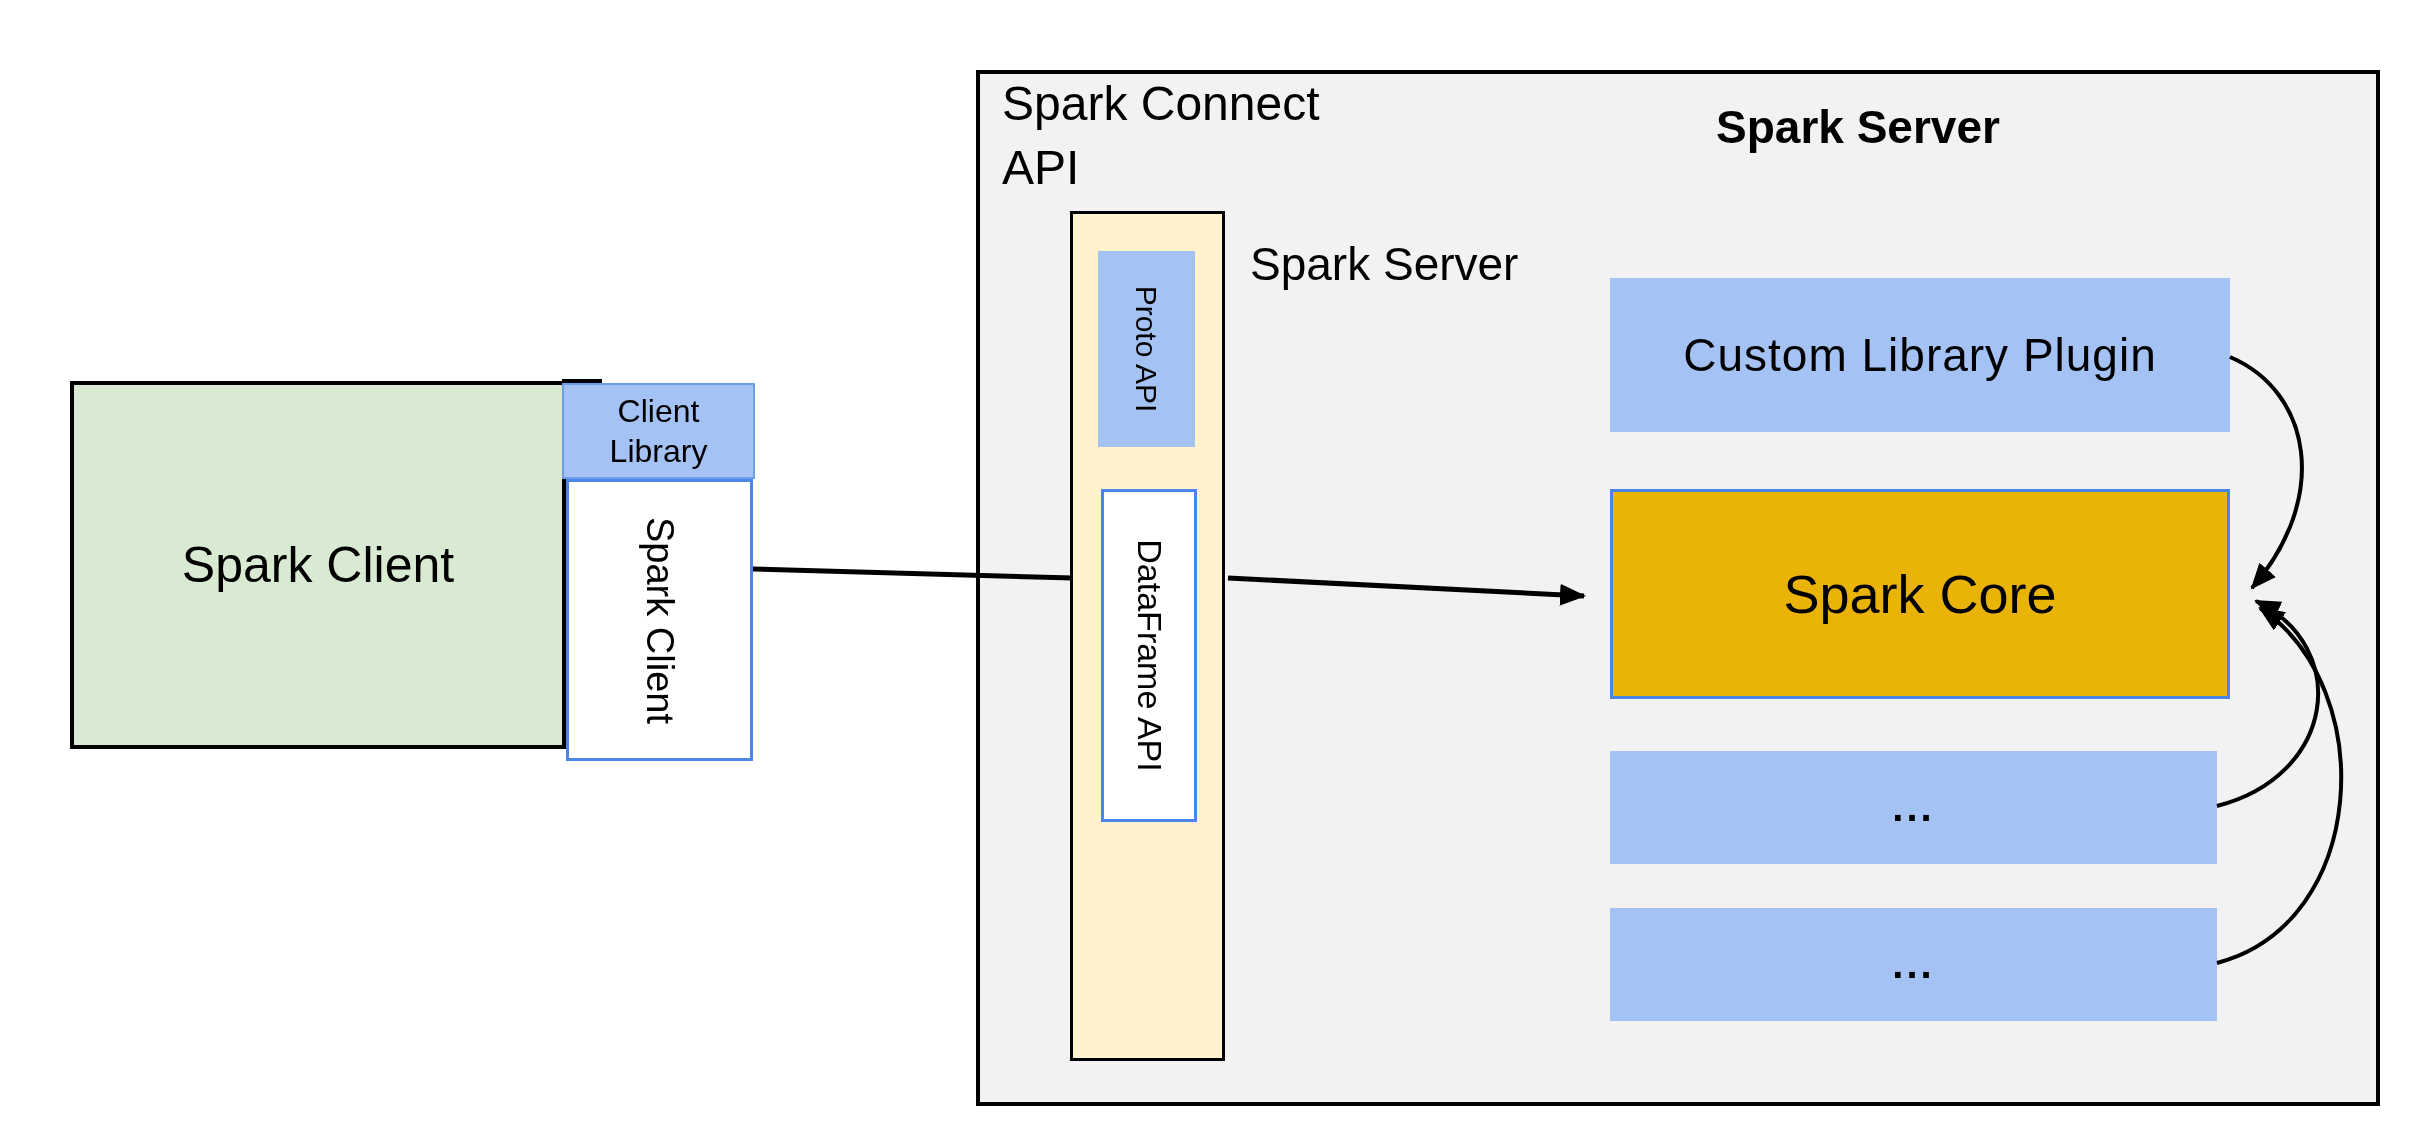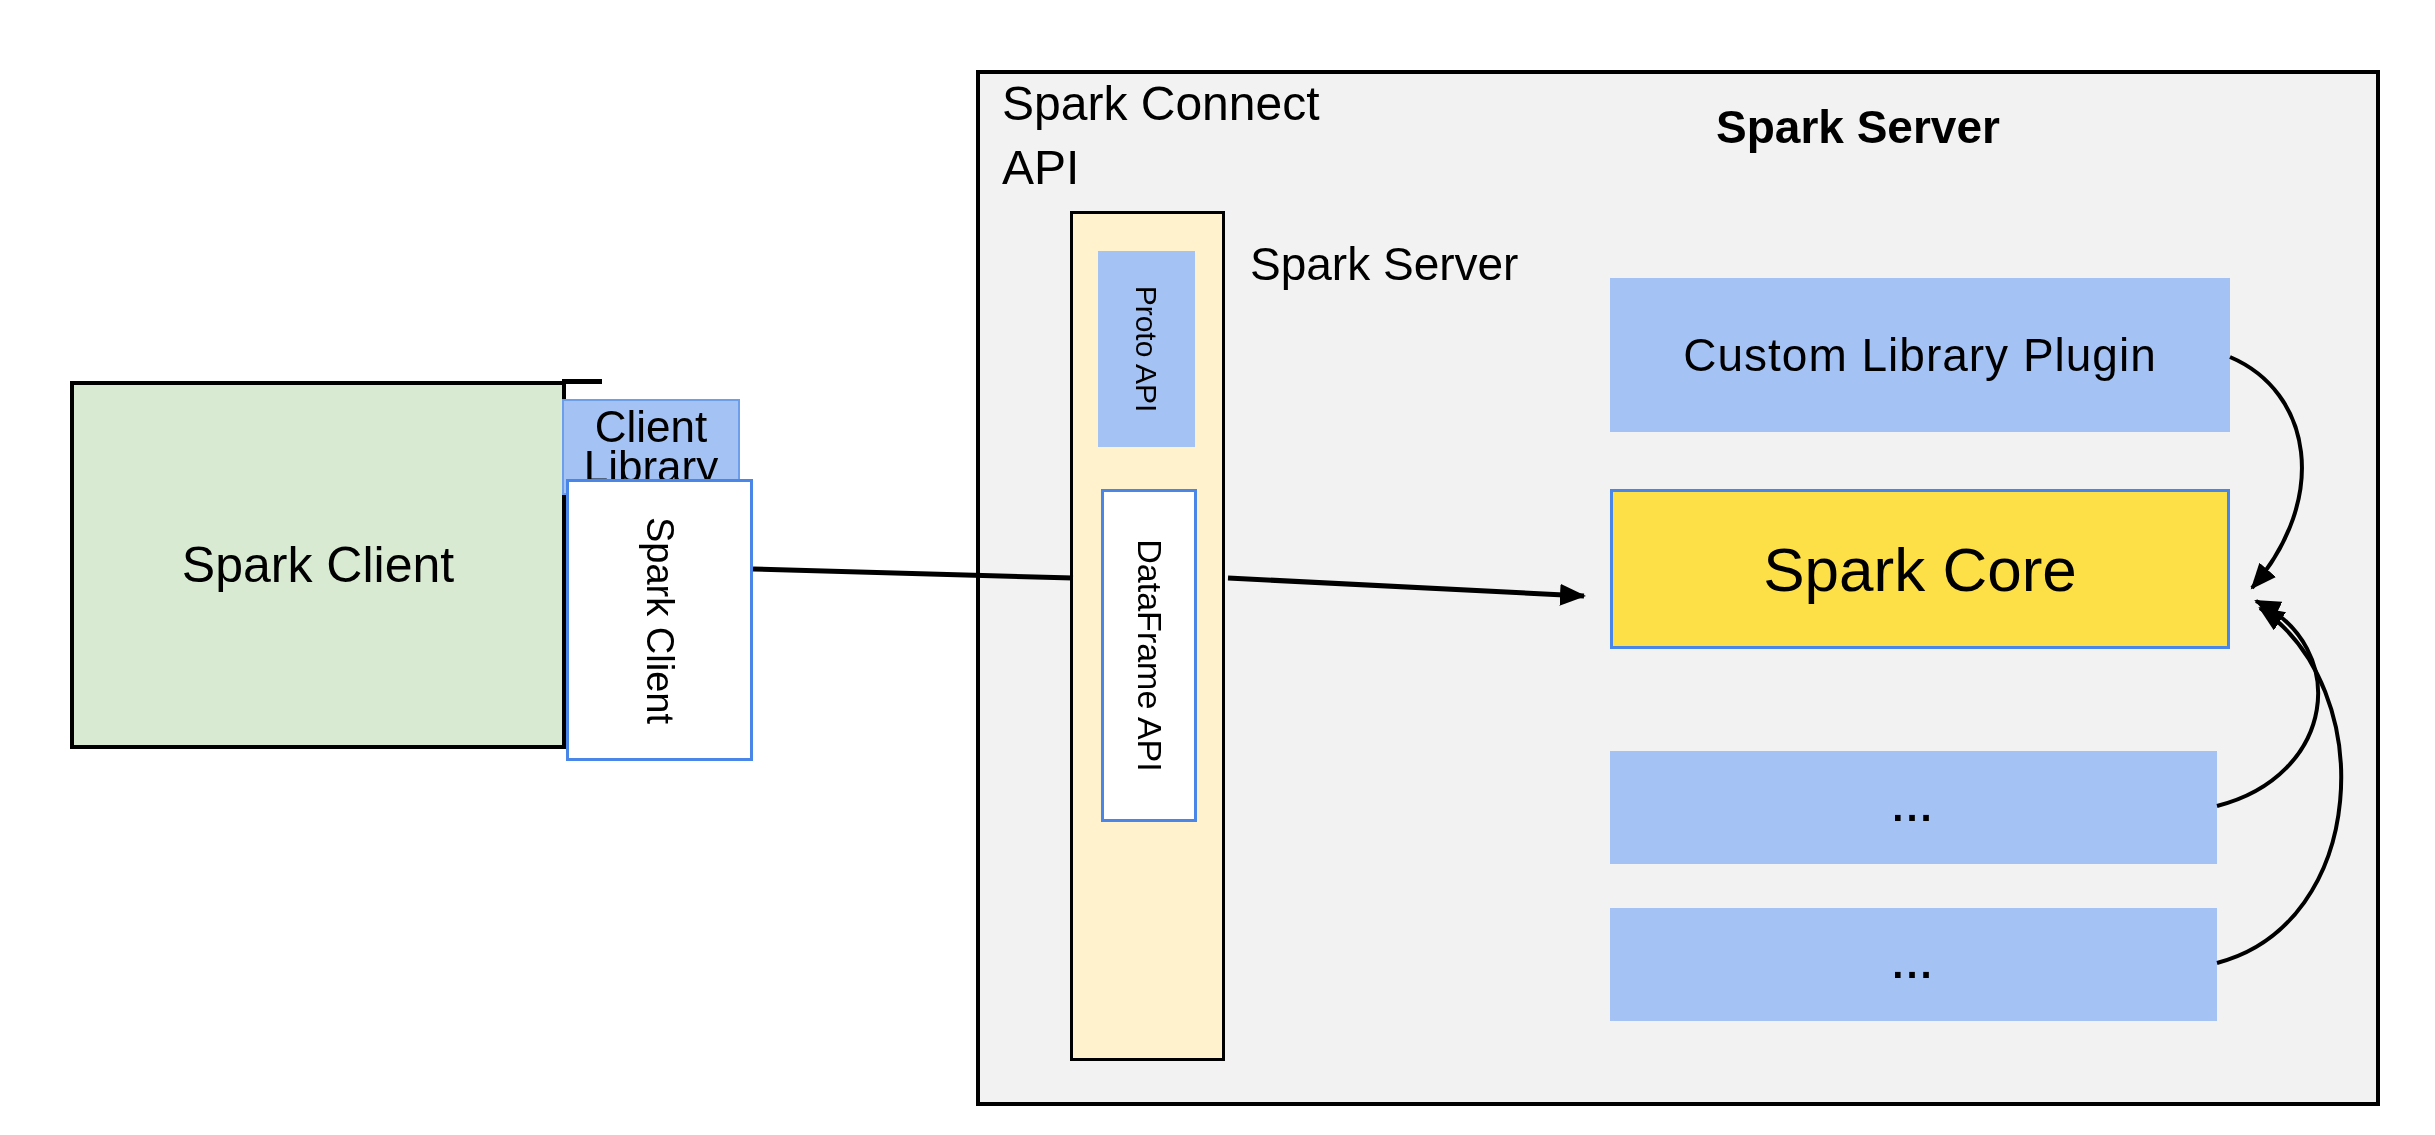--- a/index.html
+++ b/index.html
@@ -8,44 +8,44 @@
     font-family:"Liberation Sans",sans-serif;color:#000;
   }
   .abs{position:absolute;box-sizing:border-box;}
   .center{display:flex;align-items:center;justify-content:center;text-align:center;}
 
   
   .green-box{left:70px;top:381px;width:496px;height:368px;
     background:#d9ead3;border:4px solid #000;}
   .green-box .label{font-size:50px;line-height:64px;}
   .border-overhang{left:562px;top:379px;width:40px;height:5px;background:#000;}
-  .client-package{left:562px;top:383px;width:178px;height:96px;
-    background:#a4c2f4;border:2px solid #6d9eeb;font-size:44px;line-height:40px;margin-top:16px;}
+  .client-package{left:562px;top:383px;width:193px;height:96px;
+    background:#a4c2f4;border:2px solid #6d9eeb;font-size:32px;line-height:40px;}
   .spark-client-box{left:566px;top:479px;width:187px;height:282px;
     background:#fff;border:3px solid #4a86e8;}
 
   
   .gray-box{left:976px;top:70px;width:1404px;height:1036px;
     background:#f2f2f2;border:4px solid #000;}
   .connect-label{left:1002px;top:72px;width:320px;
     font-size:48px;line-height:64px;text-align:left;}
   .yellow-box{left:1070px;top:211px;width:155px;height:850px;
     background:#fff2cc;border:3px solid #000;}
   .proto-box{left:1098px;top:251px;width:97px;height:196px;background:#a4c2f4;}
   .dataframe-box{left:1101px;top:489px;width:96px;height:333px;
     background:#fff;border:3px solid #4a86e8;}
   .ssl-label{left:1250px;top:235px;font-size:46px;line-height:58px;text-align:left;}
 
   
   .server-title{left:1658px;top:100px;width:400px;
     font-size:46px;font-weight:bold;text-align:center;}
   .clp-box{left:1610px;top:278px;width:620px;height:154px;
     background:#a4c2f4;font-size:46px;letter-spacing:1px;justify-content:center;}
-  .core-box{left:1610px;top:489px;width:620px;height:160px;
-    background:#fde047;border:3px solid #4a86e8;font-size:62px;}
+  .core-box{left:1610px;top:489px;width:620px;height:210px;
+    background:#eab308;border:3px solid #4a86e8;font-size:54px;}
   .dots-box1{left:1610px;top:751px;width:607px;height:113px;
     background:#a4c2f4;font-size:40px;letter-spacing:3px;font-weight:bold;}
   .dots-box2{left:1610px;top:908px;width:607px;height:113px;
     background:#a4c2f4;font-size:40px;letter-spacing:3px;font-weight:bold;}
 
   
   .vwrap{position:absolute;inset:0;display:flex;align-items:center;justify-content:center;}
   .vwrap>span{transform:rotate(90deg);white-space:nowrap;}
   .v38{font-size:38px;}
   .v30{font-size:30px;}

